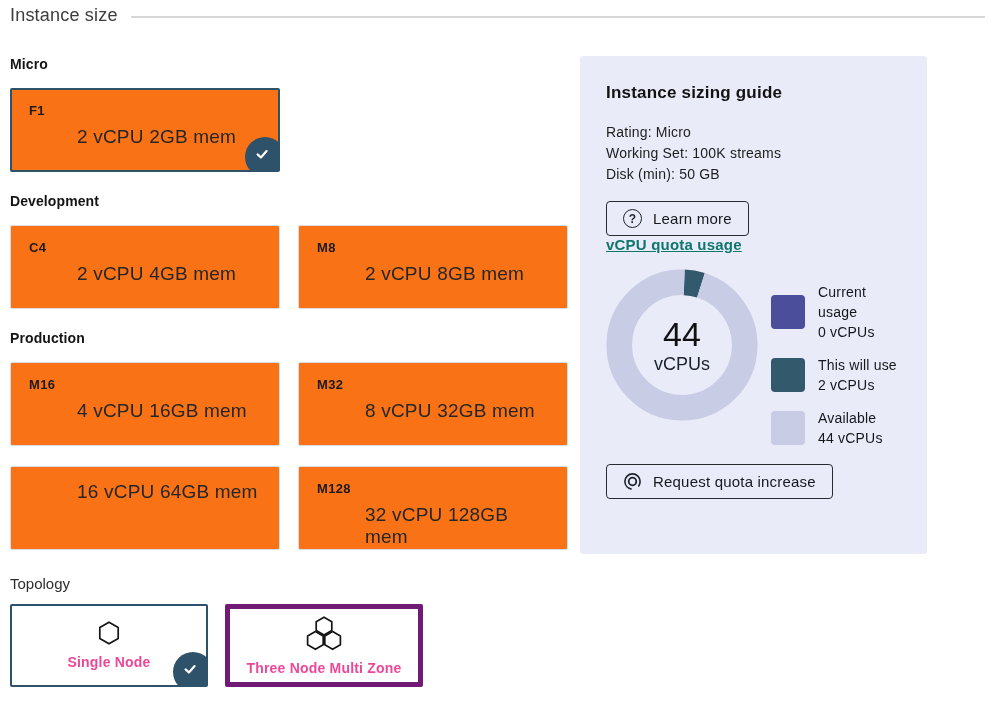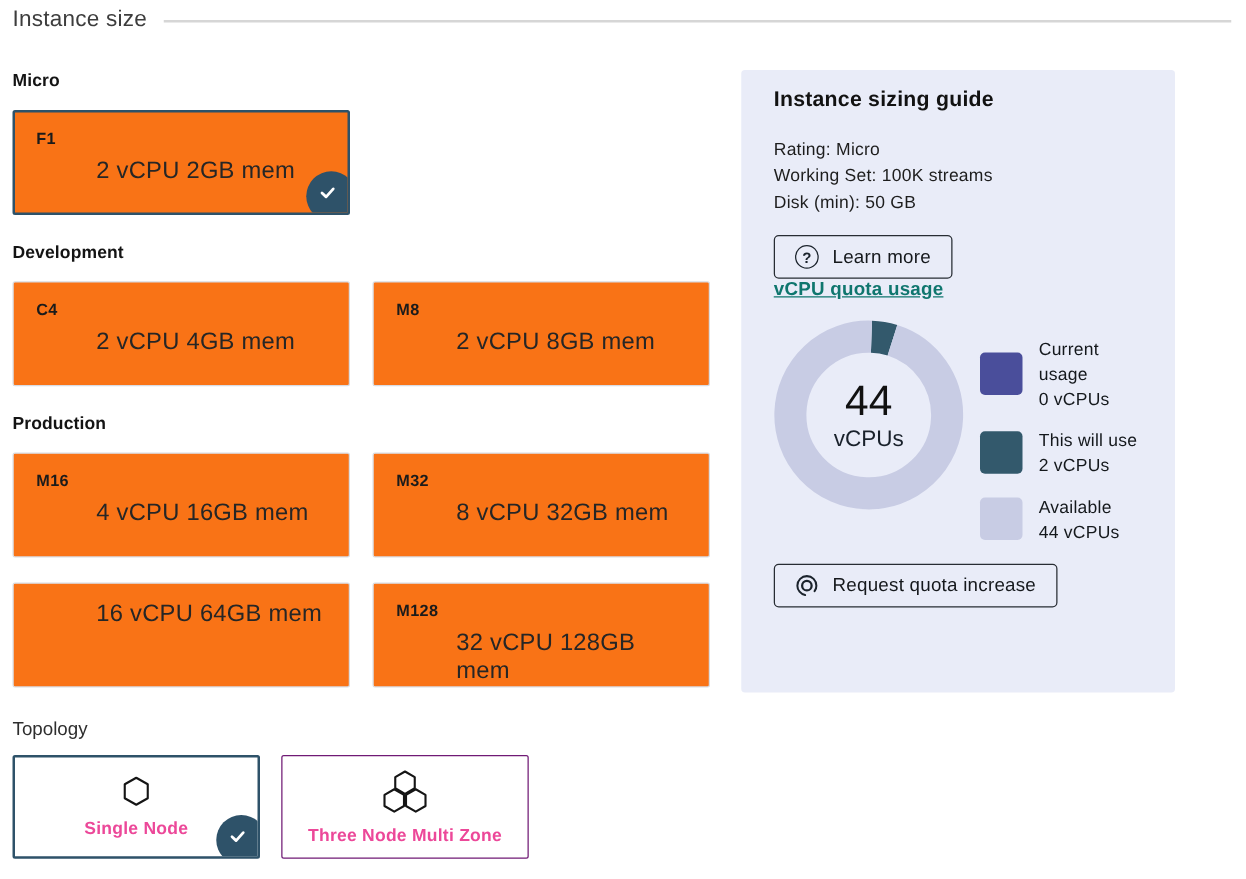--- a/index.html
+++ b/index.html
@@ -37,21 +37,21 @@
     background: #d6d6d6;
     margin-top: 2px;
   }
 
   
   .content {
     display: flex;
     align-items: flex-start;
     padding-left: 10px;
     margin-top: 30px;
-    gap: 25px;
+    gap: 12px;
   }
   .left-col { width: 558px; }
 
   .section-label {
     font-size: 14px;
     font-weight: 700;
     color: #141414;
     margin-bottom: 16px;
     letter-spacing: 0.1px;
   }
@@ -114,21 +114,21 @@
     font-weight: 400;
     color: #2e2e2e;
     margin-bottom: 12px;
   }
   .topo-grid { display: flex; gap: 17px; }
   .topo-card {
     position: relative;
     width: 198px;
     height: 83px;
     background: #ffffff;
-    border: 1px solid #701a75;
+    border: 5px solid #701a75;
     border-radius: 2px;
     display: flex;
     flex-direction: column;
     align-items: center;
     justify-content: center;
     gap: 9px;
     overflow: hidden;
     cursor: pointer;
   }
   .topo-card.selected { border: 2px solid #2e5269; }
@@ -138,21 +138,21 @@
     color: #ec4899;
     letter-spacing: 0.2px;
   }
 
   
   .panel {
     width: 347px;
     height: 498px;
     background: #e9ecf8;
     border-radius: 3px;
-    padding: 14px 26px;
+    padding: 27px 26px;
   }
   .panel-title {
     font-size: 17px;
     font-weight: 700;
     color: #121212;
     letter-spacing: 0.2px;
     margin-bottom: 19px;
   }
   .detail-line {
     font-size: 14px;

